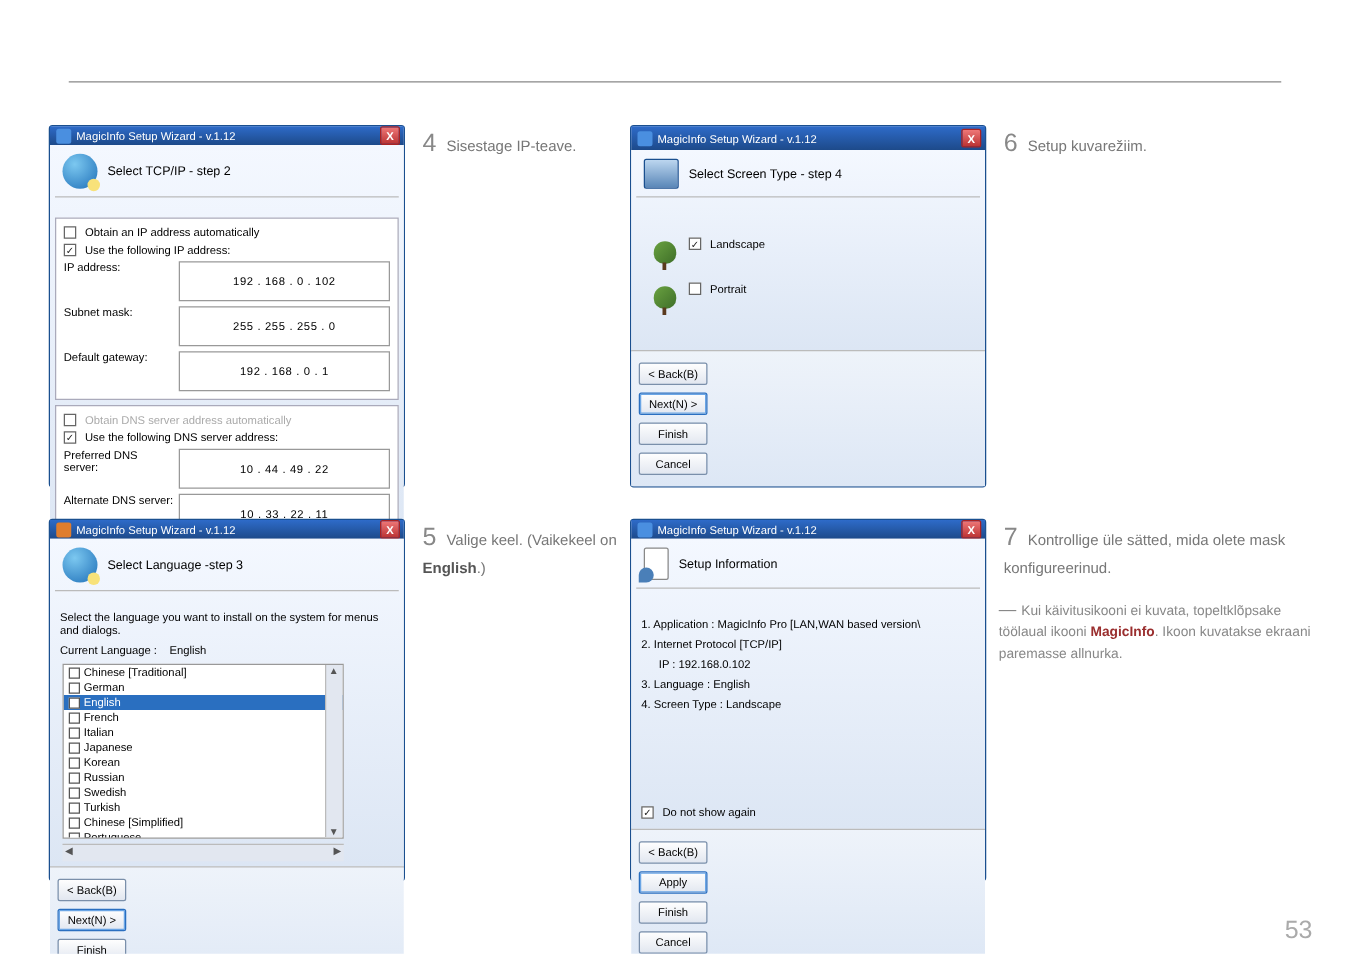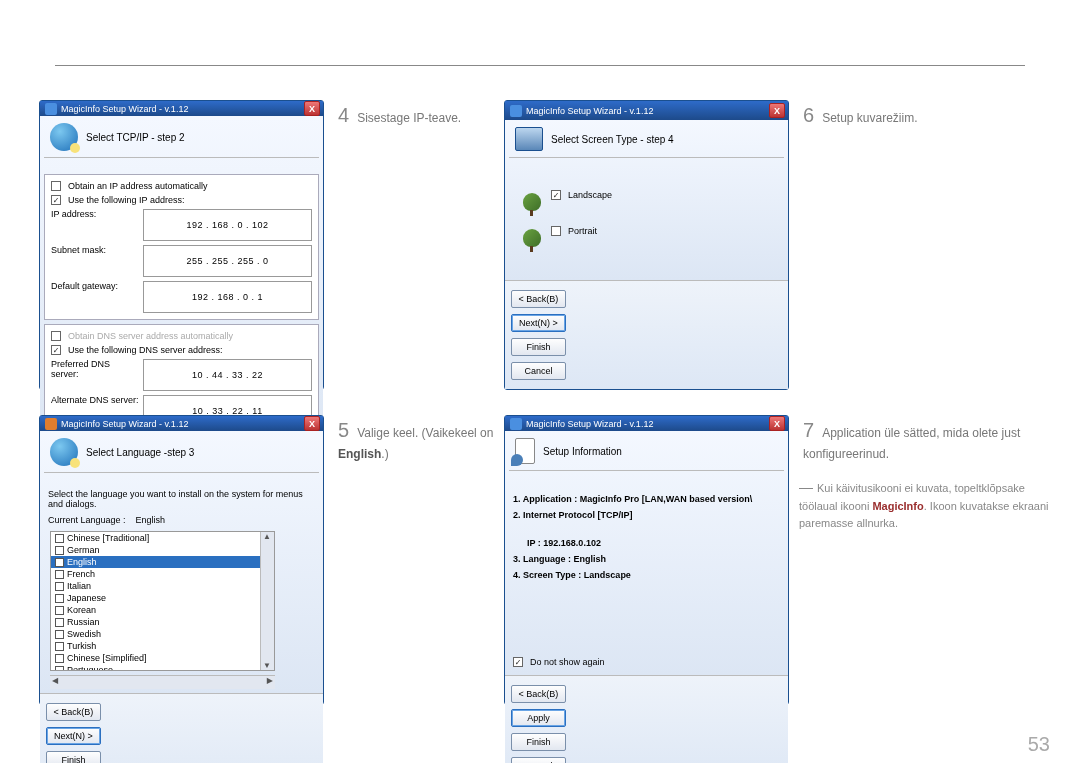--- a/index.html
+++ b/index.html
@@ -141,21 +141,21 @@
   .hscroll::after{content:"▶";position:absolute;right:2px;font-size:8px;color:#555;}
 
   
   .caption { font-size: 12px; color:#777; line-height:1.5; padding-left:4px;}
   .caption .num { font-size: 20px; color:#888; margin-right:8px; font-weight:300;}
   .caption b { color:#555; }
   .note { font-size:11px; color:#888; line-height:1.5; margin-top:14px;}
   .note .hl { color:#9a2e2e; font-weight:bold;}
   .dash { font-size:14px; color:#888; margin-right:4px;}
 
-  .info-list { font-size:9px; padding:4px 0 0 4px;font-weight:bold;}
+  .info-list { font-size:9px; padding:4px 0 0 4px;}
   .info-list div{ padding:3px 0;}
 </style>
 </head>
 <body>
 
 <div class="rule"></div>
 <div class="page-num">53</div>
 
 <div class="grid">
 
@@ -196,21 +196,21 @@
         <div class="row disabled">
             <span class="cb"></span>
             <span>Obtain DNS server address automatically</span>
           </div>
         <div class="row">
             <span class="cb checked"></span>
             <span>Use the following DNS server address:</span>
           </div>
         <div class="row">
             <span class="lbl">Preferred DNS server:</span>
-            <span class="ipbox">10 . 44 . 33 . 22</span>
+            <span class="ipbox">10 . 44 . 49 . 22</span>
           </div>
         <div class="row">
             <span class="lbl">Alternate DNS server:</span>
             <span class="ipbox">10 . 33 . 22 . 11</span>
           </div>
       </div>
     </div>
     <div class="btnbar">
       <span class="btn">&lt; Back(B)</span>
       <span class="btn focus">Next(N) &gt;</span>
@@ -347,40 +347,40 @@
       <span class="closebtn">X</span>
     </div>
     <div class="body">
       <div class="hdr">
         <span class="hdr-icon doc"></span>
         <span class="hdr-title">Setup Information</span>
       </div>
       <div class="info-list">
         <div>1. Application   :   MagicInfo Pro [LAN,WAN based version\</div>
         <div>2. Internet Protocol [TCP/IP]</div>
-        <div style="padding-left:14px;margin-top:12px;">IP :      192.168.0.102</div>
+        <div style="padding-left:14px;">IP :      192.168.0.102</div>
         <div>3. Language   :   English</div>
         <div>4. Screen Type   :   Landscape</div>
       </div>
       <div style="height:70px;"></div>
       <div class="row" style="padding:4px;">
         <span class="cb checked"></span>
         <span>Do not show again</span>
       </div>
     </div>
     <div class="btnbar">
       <span class="btn">&lt; Back(B)</span>
       <span class="btn focus">Apply</span>
       <span class="btn">Finish</span>
       <span class="btn">Cancel</span>
     </div>
   </div>
 
   <div>
     <div class="caption">
-      <span class="num">7</span><span>Application üle sätted, mida olete just konfigureerinud.</span>
+      <span class="num">7</span><span>Kontrollige üle sätted, mida olete mask konfigureerinud.</span>
     </div>
     <div class="note">
       <span class="dash">―</span><span>Kui käivitusikooni ei kuvata, topeltklõpsake töölaual ikooni </span><span class="hl">MagicInfo</span><span>. Ikoon kuvatakse ekraani paremasse allnurka.</span>
     </div>
   </div>
 
 </div>
 
 </body></html>

